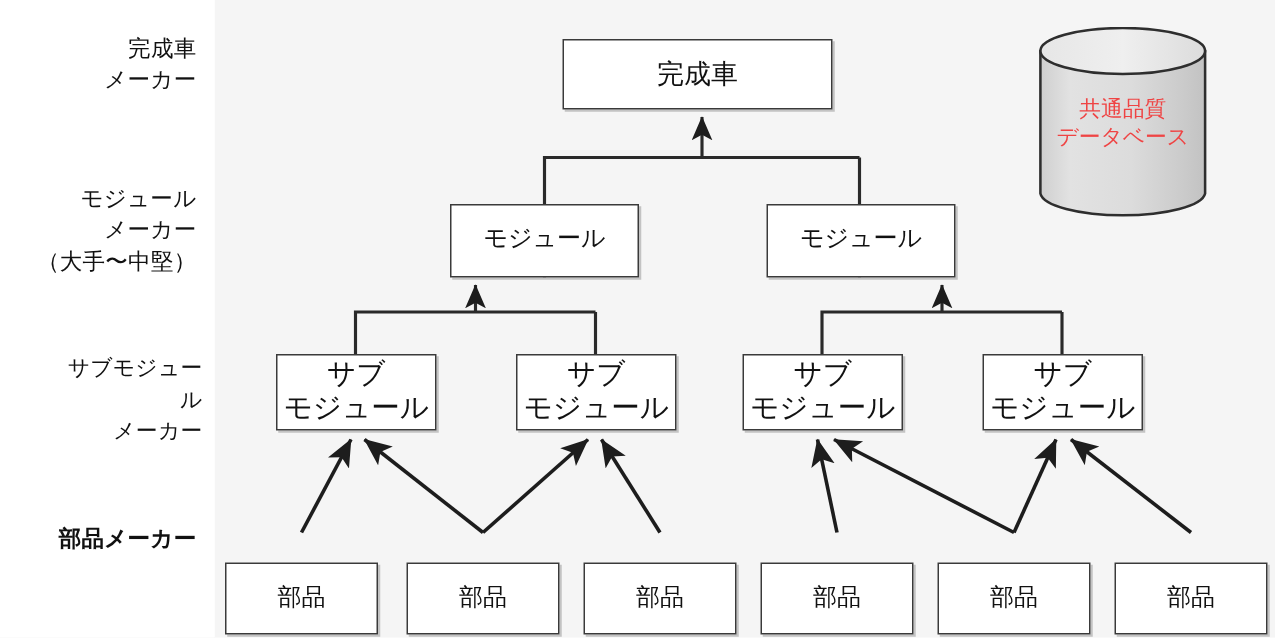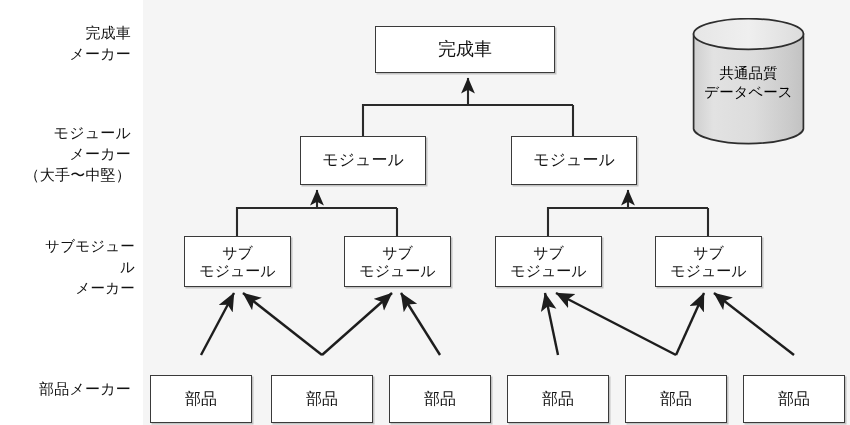--- a/index.html
+++ b/index.html
@@ -21,21 +21,21 @@
     text-align:right;
     color:#111111;
     font-size:15px;
     line-height:21px;
     white-space:pre-line;
     letter-spacing:.2px;
   }
   #label-oem      {top:22px;}
   #label-module   {top:122px;}
   #label-submodule{top:236px;left:0;right:8px;font-size:14.5px;padding-left:44px;}
-  #label-parts    {top:378px;}
+  #label-parts    {top:349px;font-weight:bold;}
 
   
   #panel{
     position:absolute;left:143px;top:0;width:707px;height:425px;
     background:#f5f5f5;
   }
 
   
   #wires{position:absolute;left:0;top:0;width:850px;height:425px;z-index:1;}
 
@@ -47,30 +47,30 @@
     box-sizing:border-box;
     display:flex;align-items:center;justify-content:center;
     text-align:center;
     color:#111111;
     z-index:2;
     box-shadow:1.5px 1.5px 0 rgba(80,80,80,.30);
   }
   .node span{display:block;line-height:1.18;white-space:pre-line;}
   .n-oem      {font-size:18px;}
   .n-module   {font-size:16px;}
-  .n-submodule{font-size:15px;justify-content:center;}
+  .n-submodule{font-size:19px;justify-content:center;}
   .n-part     {font-size:16px;margin-top:20px;}
 
   
   #database{
     position:absolute;left:692px;top:18px;width:113px;height:127px;z-index:2;
   }
   #db-label{
     position:absolute;left:0;top:46px;width:113px;
-    text-align:center;color:#000000;font-size:14.5px;line-height:1.32;
+    text-align:center;color:#ef4444;font-size:14.5px;line-height:1.32;
     white-space:pre-line;z-index:3;pointer-events:none;
   }
 </style>
 </head>
 <body>
 
 <div id="root">
 
   <div id="panel"></div>
 

